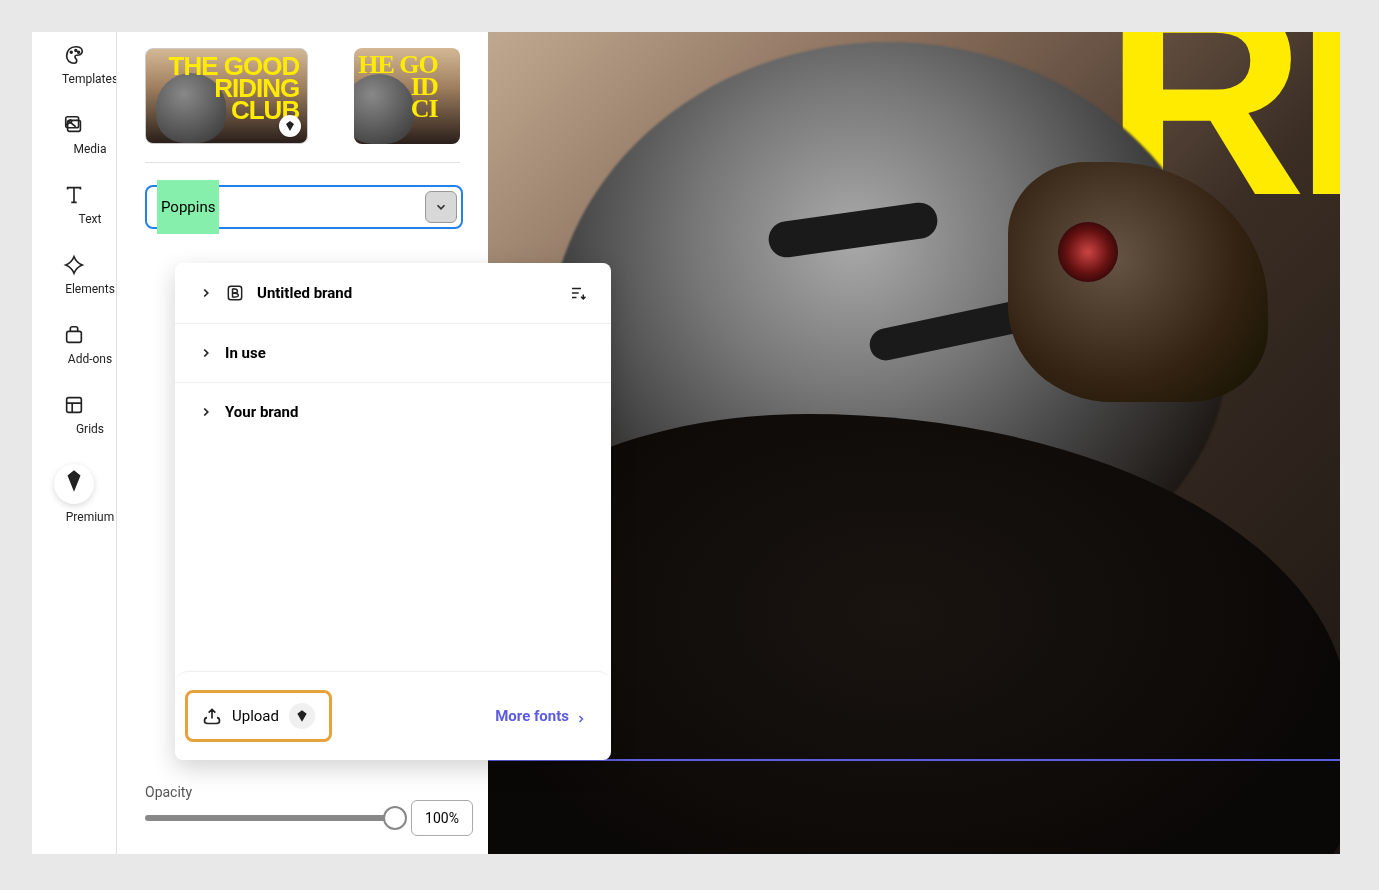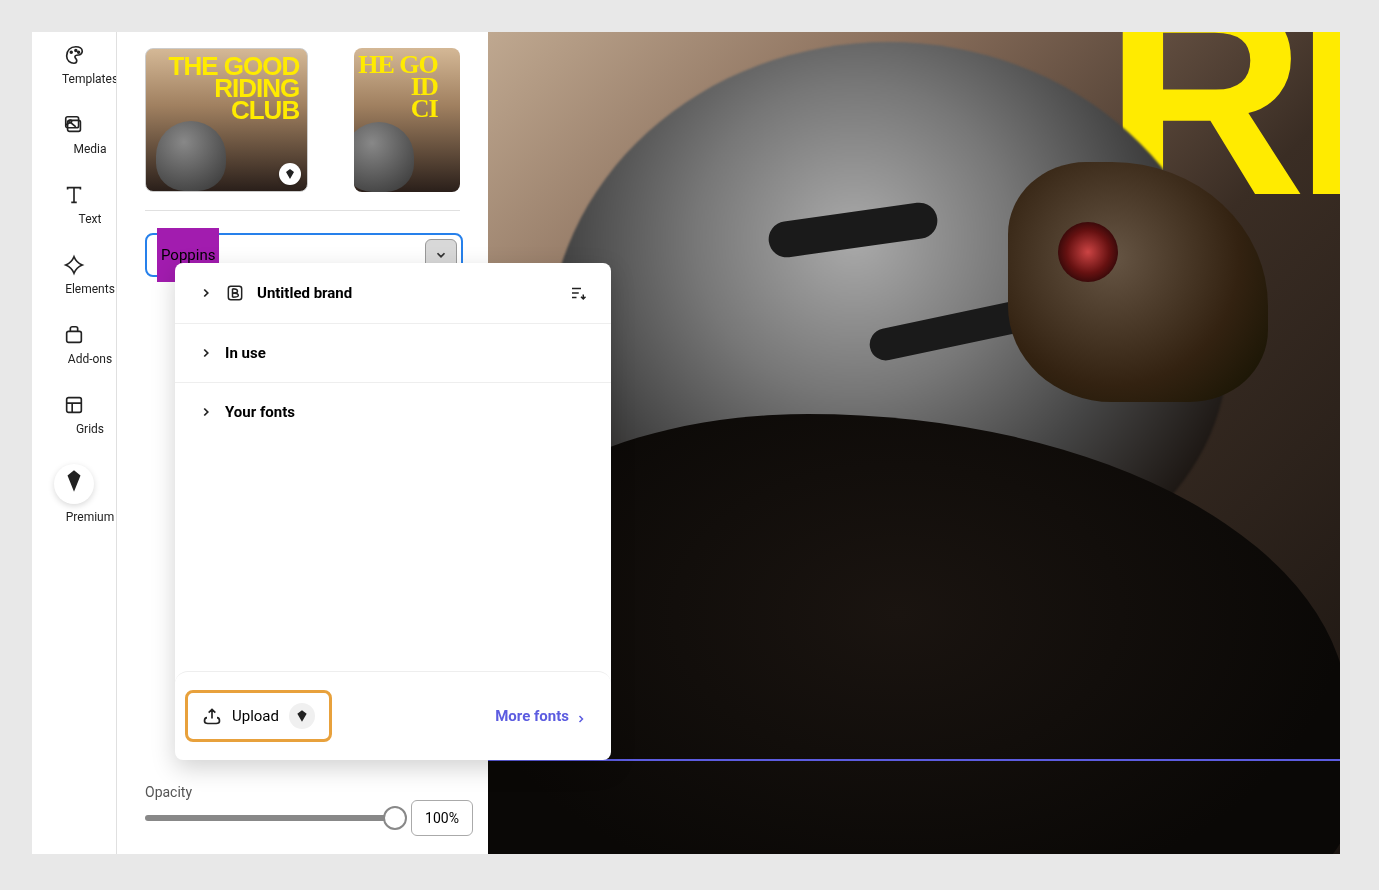--- a/index.html
+++ b/index.html
@@ -6,32 +6,32 @@
 body { background: #e8e8e8; width: 1379px; height: 890px; overflow: hidden; }
 .app { position: absolute; left: 32px; top: 32px; width: 1308px; height: 822px; background: #fff; display: flex; }
 .sidebar { width: 84px; background: #fff; display: flex; flex-direction: column; align-items: center; padding-top: 0; }
 .side-item { display: flex; flex-direction: column; align-items: center; justify-content: center; width: 100%; padding: 12px 0 16px 0; cursor: pointer; color: #222; }
 .side-item svg { width: 22px; height: 22px; margin-bottom: 6px; }
 .side-item .lbl { font-size: 12px; color: #222; margin-left: 32px; }
 .side-item.premium svg { width: 26px; height: 26px; }
 .side-item.premium .circle { width: 40px; height: 40px; border-radius: 50%; box-shadow: 0 2px 6px rgba(0,0,0,0.15); background: #fff; display: flex; align-items: center; justify-content: center; margin-bottom: 6px; }
 .panel { width: 372px; background: #fff; border-left: 1px solid #e0e0e0; position: relative; padding: 16px 28px; }
 .thumbs { display: flex; gap: 10px; margin-bottom: 18px; }
-.thumb { width: 200px; height: 144px; border-radius: 8px; background: linear-gradient(180deg, #d4b896 0%, #a08060 40%, #2a1f1a 100%); position: relative; overflow: hidden; }
+.thumb { width: 200px; height: 96px; border-radius: 8px; background: linear-gradient(180deg, #d4b896 0%, #a08060 40%, #2a1f1a 100%); position: relative; overflow: hidden; }
 .thumb.first { border: 1px solid #ccc; }
 .thumb .txt { position: absolute; right: 8px; top: 6px; color: #ffeb00; font-weight: 900; font-size: 26px; line-height: 0.85; text-align: right; letter-spacing: -1px; font-family: Impact, sans-serif; }
 .thumb.second { width: 130px; margin-left: 36px; }
 .thumb.second .txt { font-family: Georgia, serif; font-size: 26px; right: auto; left: 4px; color: #ffeb00; }
 .thumb .helmet { position: absolute; left: 10px; bottom: 0; width: 70px; height: 70px; background: radial-gradient(circle at 40% 30%, #888, #333); border-radius: 50% 50% 40% 40%; }
 .thumb .badge { position: absolute; right: 6px; bottom: 6px; width: 22px; height: 22px; border-radius: 50%; background: #fff; display: flex; align-items: center; justify-content: center; box-shadow: 0 1px 3px rgba(0,0,0,0.2); }
 .thumb .badge svg { width: 12px; height: 12px; }
 .divider { height: 1px; background: #e0e0e0; margin-bottom: 22px; }
 .font-select { width: 318px; height: 44px; border: 2px solid #2680eb; border-radius: 8px; display: flex; align-items: center; padding: 0 4px 0 10px; position: relative; }
 .font-select .inner { flex: 1; height: 34px; display: flex; align-items: center; }
-.font-select .sel { background: #a21caf; padding: 18px 4px; font-size: 15px; }
+.font-select .sel { background: #86efac; padding: 18px 4px; font-size: 15px; }
 .font-select .dd { width: 32px; height: 32px; border-radius: 6px; background: #d8d8d8; display: flex; align-items: center; justify-content: center; border: 1px solid #999; }
 .font-select .dd svg { width: 14px; height: 14px; }
 .dropdown { position: absolute; left: 143px; top: 231px; width: 436px; background: #fff; border-radius: 8px; box-shadow: 0 8px 24px rgba(0,0,0,0.18); z-index: 10; }
 .dd-section { padding: 20px 24px; display: flex; align-items: center; gap: 12px; border-bottom: 1px solid #eee; cursor: pointer; }
 .dd-section .chev { width: 14px; height: 14px; }
 .dd-section .ic { width: 20px; height: 20px; }
 .dd-section .title { font-weight: 700; font-size: 15px; flex: 1; }
 .dd-section.brand { border-top-left-radius: 8px; border-top-right-radius: 8px; }
 .sort-ic { width: 18px; height: 18px; }
 .dd-spacer { height: 230px; }
@@ -190,21 +190,21 @@
     <div class="dd-section">
       <svg class="chev" viewBox="0 0 24 24" fill="none" stroke="#222" stroke-width="3">
           <path d="M9 6 L15 12 L9 18"></path>
         </svg>
       <span class="title">In use</span>
     </div>
     <div class="dd-section" style="border-bottom:none">
       <svg class="chev" viewBox="0 0 24 24" fill="none" stroke="#222" stroke-width="3">
           <path d="M9 6 L15 12 L9 18"></path>
         </svg>
-      <span class="title">Your fonts</span>
+      <span class="title">Your brand</span>
     </div>
     <div class="dd-spacer"></div>
     <div class="dd-footer">
       <div class="upload-wrap">
         <svg viewBox="0 0 24 24" fill="none" stroke="#222" stroke-width="2">
             <path d="M12 15 L12 4 M8 8 L12 4 L16 8 M6 14 C4 14 3 16 3 18 C3 20 5 21 7 21 L17 21 C19 21 21 20 21 18 C21 16 20 14 18 14"></path>
           </svg>
         <span class="txt">Upload</span>
         <div class="pbadge">
           <svg viewBox="0 0 24 24" fill="#222">

